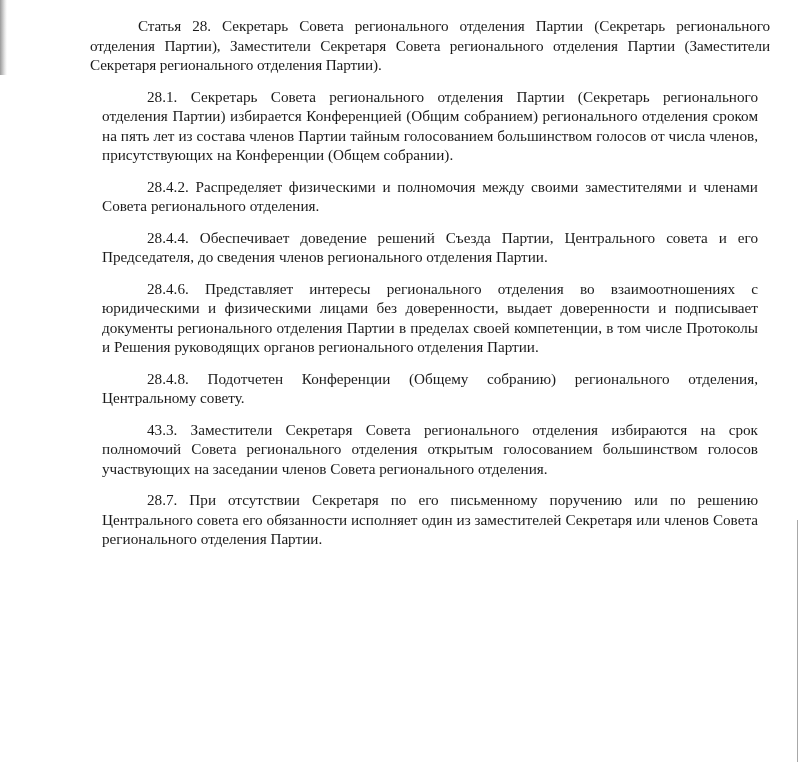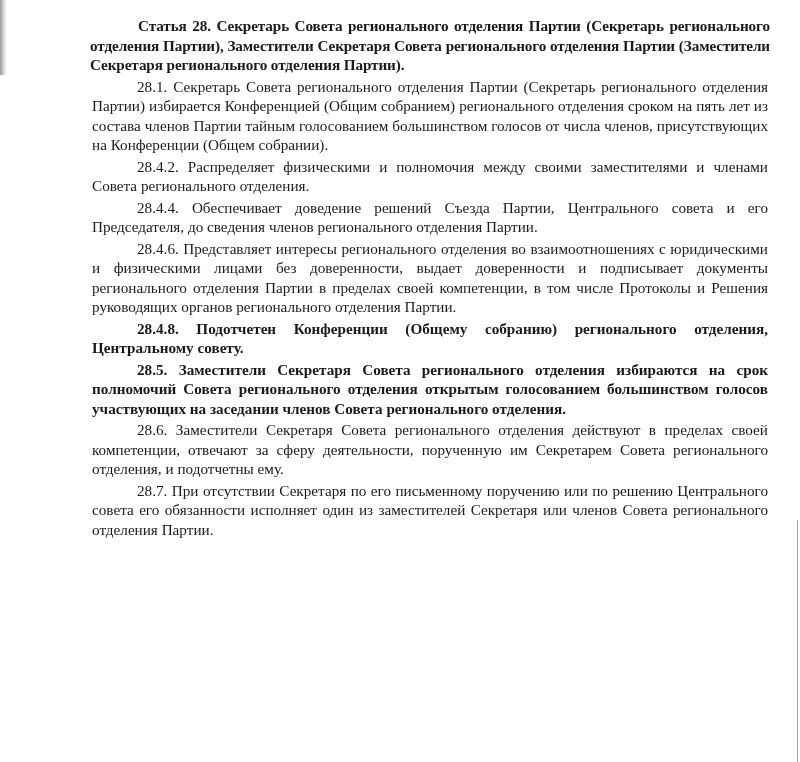--- a/index.html
+++ b/index.html
@@ -15,37 +15,36 @@
   }
   .scan-line-right {
     position: absolute; right: 2px; top: 520px; width: 1px; height: 242px;
     background: #a8a8a8;
   }
   .page {
     position: absolute; left: 90px; top: 16px; width: 680px;
     font-size: 15.2px; line-height: 19.5px;
   }
   .heading {
-    font-weight: bold; text-align: justify; text-indent: 48px; margin: 0;
+    font-weight: normal; text-align: justify; text-indent: 48px; margin: 0;
     letter-spacing: -0.1px;
   }
   .para {
-    text-align: justify; text-indent: 45px; margin: 2px;
+    text-align: justify; text-indent: 45px; margin: 12px;
   }
-  .para.gap { margin-top: 2px; font-weight: bold; }
+  .para.gap { margin-top: 2px; }
 </style>
 </head>
 <body>
 
 <div class="scan-shadow-left"></div>
 <div class="scan-line-right"></div>
 
 <div class="page">
   <p class="heading">Статья 28. Секретарь Совета регионального отделения Партии (Секретарь регионального отделения Партии), Заместители Секретаря Совета регионального отделения Партии (Заместители Секретаря регионального отделения Партии).</p>
   <p class="para">28.1. Секретарь Совета регионального отделения Партии (Секретарь регионального отделения Партии) избирается Конференцией (Общим собранием) регионального отделения сроком на пять лет из состава членов Партии тайным голосованием большинством голосов от числа членов, присутствующих на Конференции (Общем собрании).</p>
   <p class="para">28.4.2. Распределяет физическими и полномочия между своими заместителями и членами Совета регионального отделения.</p>
   <p class="para">28.4.4. Обеспечивает доведение решений Съезда Партии, Центрального совета и его Председателя, до сведения членов регионального отделения Партии.</p>
   <p class="para">28.4.6. Представляет интересы регионального отделения во взаимоотношениях с юридическими и физическими лицами без доверенности, выдает доверенности и подписывает документы регионального отделения Партии в пределах своей компетенции, в том числе Протоколы и Решения руководящих органов регионального отделения Партии.</p>
   <p class="para gap">28.4.8. Подотчетен Конференции (Общему собранию) регионального отделения, Центральному совету.</p>
-  <p class="para gap">28.5. Заместители Секретаря Совета регионального отделения избираются на срок полномочий Совета регионального отделения открытым голосованием большинством голосов участвующих на заседании членов Совета регионального отделения.</p>
-  <p class="para">28.6. Заместители Секретаря Совета регионального отделения действуют в пределах своей компетенции, отвечают за сферу деятельности, порученную им Секретарем Совета регионального отделения, и подотчетны ему.</p>
+  <p class="para gap">43.3. Заместители Секретаря Совета регионального отделения избираются на срок полномочий Совета регионального отделения открытым голосованием большинством голосов участвующих на заседании членов Совета регионального отделения.</p>
   <p class="para">28.7. При отсутствии Секретаря по его письменному поручению или по решению Центрального совета его обязанности исполняет один из заместителей Секретаря или членов Совета регионального отделения Партии.</p>
 </div>
 
 </body></html>

